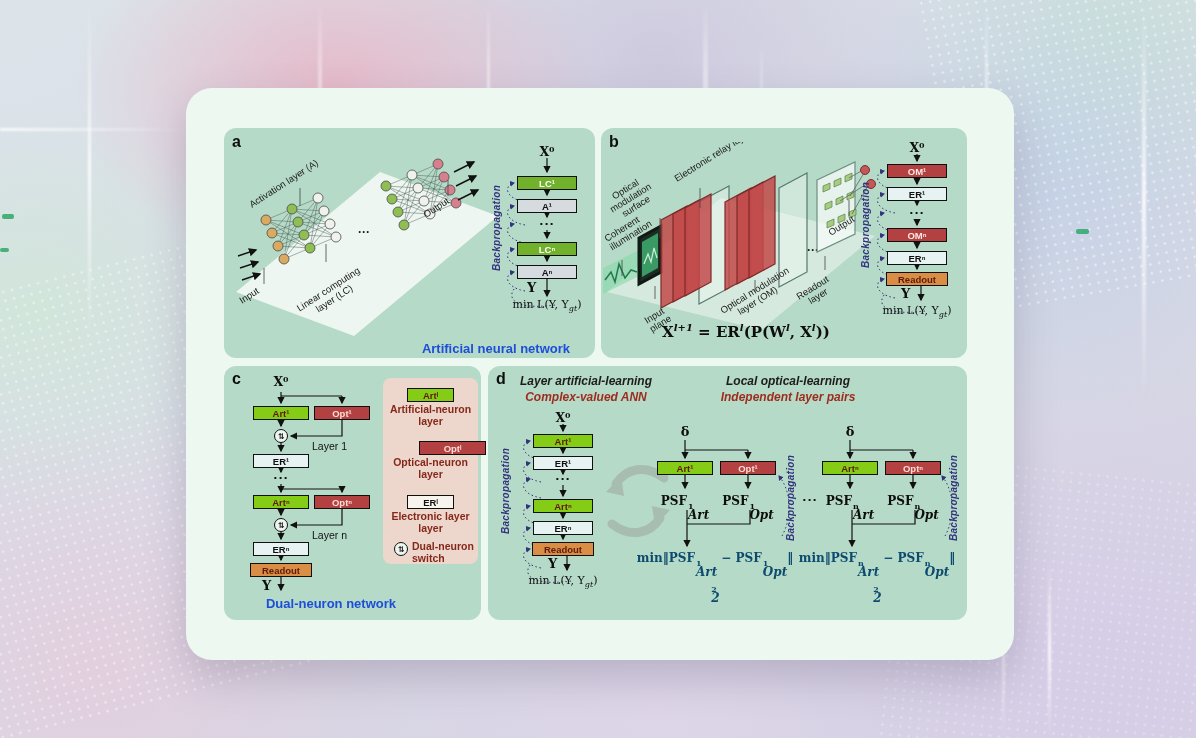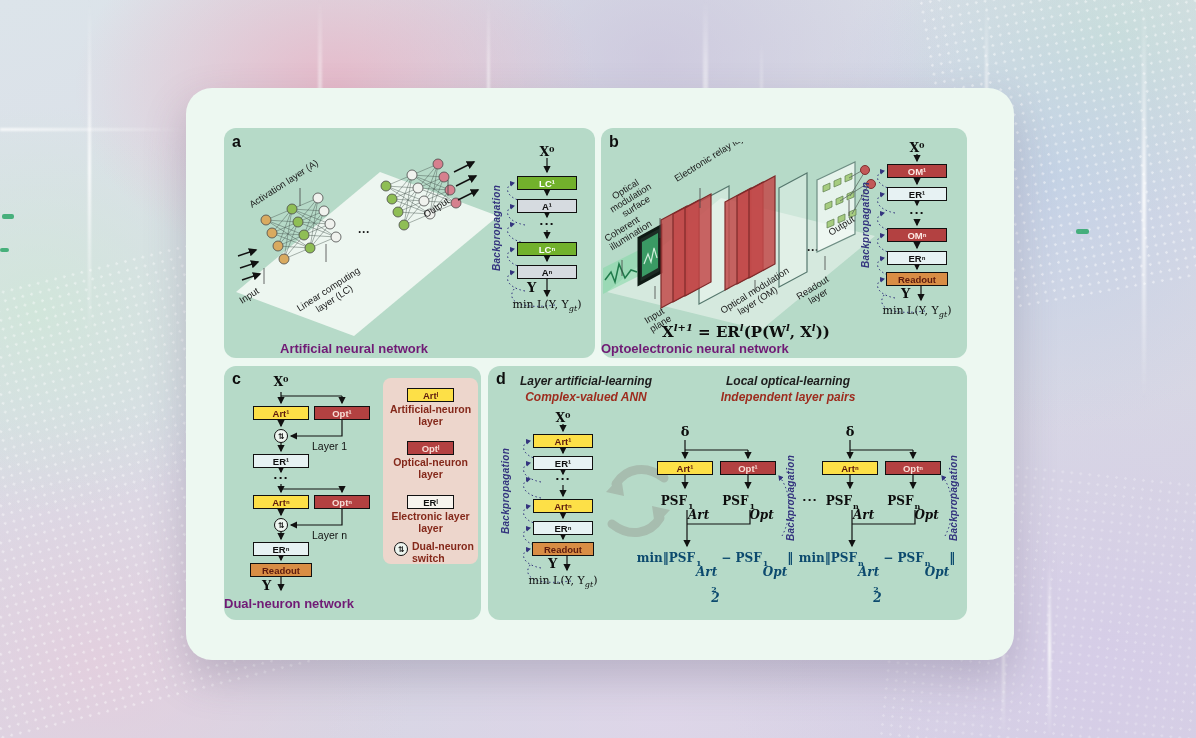--- a/index.html
+++ b/index.html
@@ -28,33 +28,33 @@
   #panel-c{left:38px;top:278px;width:257px;height:254px}
   #panel-d{left:302px;top:278px;width:479px;height:254px}
   .plabel{position:absolute;font:bold 16px "Liberation Sans",sans-serif;color:#0d0d0d}
 
   .box{position:absolute;height:14px;border:1.5px solid #101010;border-radius:0;display:flex;align-items:center;justify-content:center;font:bold 9.5px "Liberation Sans","DejaVu Sans",sans-serif;box-sizing:border-box}
   .box.lc{background:#72b12c;color:#fff}
   .box.abox{background:#d6dbe0;color:#101010}
   .box.om{background:#b34141;color:#fde9e4}
   .box.er{background:#e7f2f3;color:#101010}
   .box.orange{background:#d98d45;color:#5e1b0e}
-  .box.art{background:#fde047;color:#5e1b0e}
+  .box.art{background:#84cc16;color:#5e1b0e}
   .box.opt{background:#b34141;color:#f7ded6}
   .box.erl{background:#f7f4ee;color:#101010}
 
   .flowx{position:absolute;text-align:center;font:bold 12.5px "DejaVu Serif",serif;color:#0d0d0d}
   .ytxt{position:absolute;font:bold 13px "DejaVu Serif",serif;color:#0d0d0d}
   .dots{position:absolute;text-align:center;font:bold 11px "DejaVu Sans",sans-serif;color:#111;letter-spacing:1px}
   .loss{position:absolute;text-align:center;font:11px "DejaVu Serif",serif;color:#0d0d0d}
   .loss sub{font-size:8px;font-style:italic}
   .vtext{position:absolute;white-space:nowrap;transform:translate(-50%,-50%) rotate(-90deg);font:italic bold 10px "Liberation Sans",sans-serif;color:#34347e;letter-spacing:.3px}
   .eq{position:absolute;text-align:center;font:bold 15px "DejaVu Serif",serif;color:#0d0d0d}
   .eq sup{font-size:10px;font-style:italic}
-  .caption{position:absolute;text-align:left;font:bold 13px "Liberation Sans",sans-serif;color:#701a75}
+  .caption{position:absolute;text-align:right;font:bold 13px "Liberation Sans",sans-serif;color:#1d4ed8}
   .layerlbl{position:absolute;font:10.5px "Liberation Sans",sans-serif;color:#111}
   .switch{position:absolute;width:14px;height:14px;border:1.5px solid #101010;border-radius:50%;background:#eef6f0;box-sizing:border-box;display:flex;align-items:center;justify-content:center;font:bold 8px "DejaVu Sans",sans-serif;color:#111}
   .legend{position:absolute;background:#edd6cc;border-radius:8px}
   .legtxt{position:absolute;width:95px;text-align:center;font:bold 10.5px "Liberation Sans",sans-serif;color:#84281a}
   .legtxt2{position:absolute;font:bold 10.5px "Liberation Sans",sans-serif;color:#84281a}
   .hdr{position:absolute;text-align:center;font:italic 600 12px "Liberation Sans",sans-serif;color:#1c1c1c}
   .hdr.red{color:#9d2c1e}
   .delta{position:absolute;text-align:center;font:bold 13px "DejaVu Serif",serif;color:#0d0d0d}
   .psf{position:absolute;text-align:center;font:bold 12px "DejaVu Serif","DejaVu Sans",serif;color:#0d0d0d}
   .mineq{position:absolute;text-align:center;font:bold 12px "DejaVu Serif","DejaVu Sans",serif;color:#0c4a6e}
@@ -348,21 +348,20 @@
     <div class="box er" style="left:286px;top:59px;width:60px">ER¹</div>
     <div class="dots" style="left:286px;top:79px;width:60px">···</div>
     <div class="box om" style="left:286px;top:100px;width:60px">OMⁿ</div>
     <div class="box er" style="left:286px;top:123px;width:60px">ERⁿ</div>
     <div class="box orange" style="left:285px;top:144px;width:62px">Readout</div>
     <div class="ytxt" style="left:300px;top:158px">Y</div>
     <div class="loss" style="left:266px;top:176px;width:100px"><span>min L(Y, Y</span><sub>gt</sub><span>)</span></div>
     <div class="vtext" style="left:264px;top:97px">Backpropagation</div>
 
     <div class="eq" style="left:0;top:194px;width:290px"><span>X</span><sup>l+1</sup><span> = ER</span><sup>l</sup><span>(P(W</span><sup>l</sup><span>, X</span><sup>l</sup><span>))</span></div>
-    <div class="caption" style="left:0;top:213px;width:290px">Optoelectronic neural network</div>
   </div>
 
   <div class="panel" id="panel-c">
     <div class="plabel" style="left:8px;top:4px">c</div>
 
     <svg class="ov" width="257" height="254" viewBox="0 0 257 254">
       <defs>
           <marker id="ahC" markerWidth="7" markerHeight="7" refX="5" refY="3" orient="auto">
             <path d="M0,0L6,3L0,6z" fill="#111"></path>
           </marker>
@@ -401,21 +400,21 @@
     <div class="layerlbl" style="left:88px;top:163px">Layer n</div>
     <div class="box er" style="left:29px;top:176px;width:56px">ERⁿ</div>
     <div class="box orange" style="left:26px;top:197px;width:62px">Readout</div>
     <div class="ytxt" style="left:38px;top:212px">Y</div>
     <div class="caption" style="left:0;top:230px;width:172px">Dual-neuron network</div>
 
     <div class="legend" style="left:159px;top:12px;width:95px;height:186px">
       <div class="box art" style="left:24px;top:10px;width:47px">Artˡ</div>
       <div class="legtxt" style="left:0;top:25px">Artificial-neuron</div>
       <div class="legtxt" style="left:0;top:37px">layer</div>
-      <div class="box opt" style="left:24px;top:63px;width:47px">Optˡ</div>
+      <div class="box opt" style="left:36px;top:63px;width:67px">Optˡ</div>
       <div class="legtxt" style="left:0;top:78px">Optical-neuron</div>
       <div class="legtxt" style="left:0;top:90px">layer</div>
       <div class="box erl" style="left:24px;top:117px;width:47px">ERˡ</div>
       <div class="legtxt" style="left:0;top:132px">Electronic layer</div>
       <div class="legtxt" style="left:0;top:144px">layer</div>
       <div class="switch" style="left:11px;top:164px">⇅</div>
       <div class="legtxt2" style="left:29px;top:162px">Dual-neuron</div>
       <div class="legtxt2" style="left:29px;top:174px">switch</div>
     </div>
   </div>

